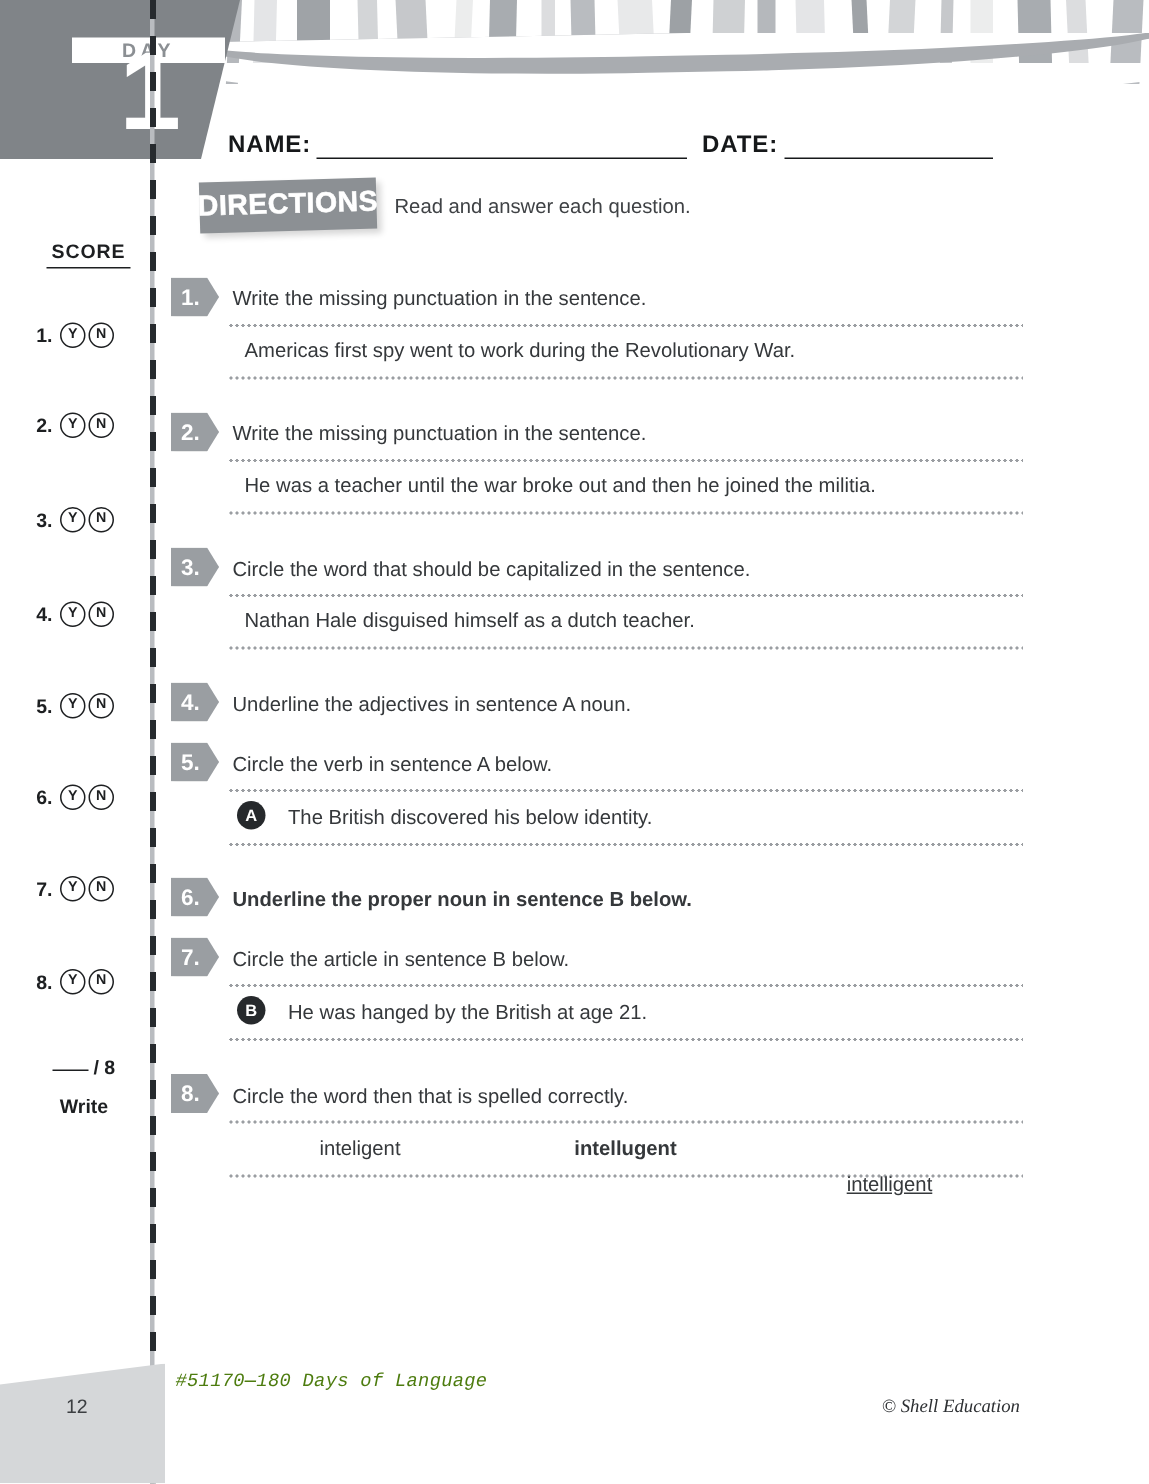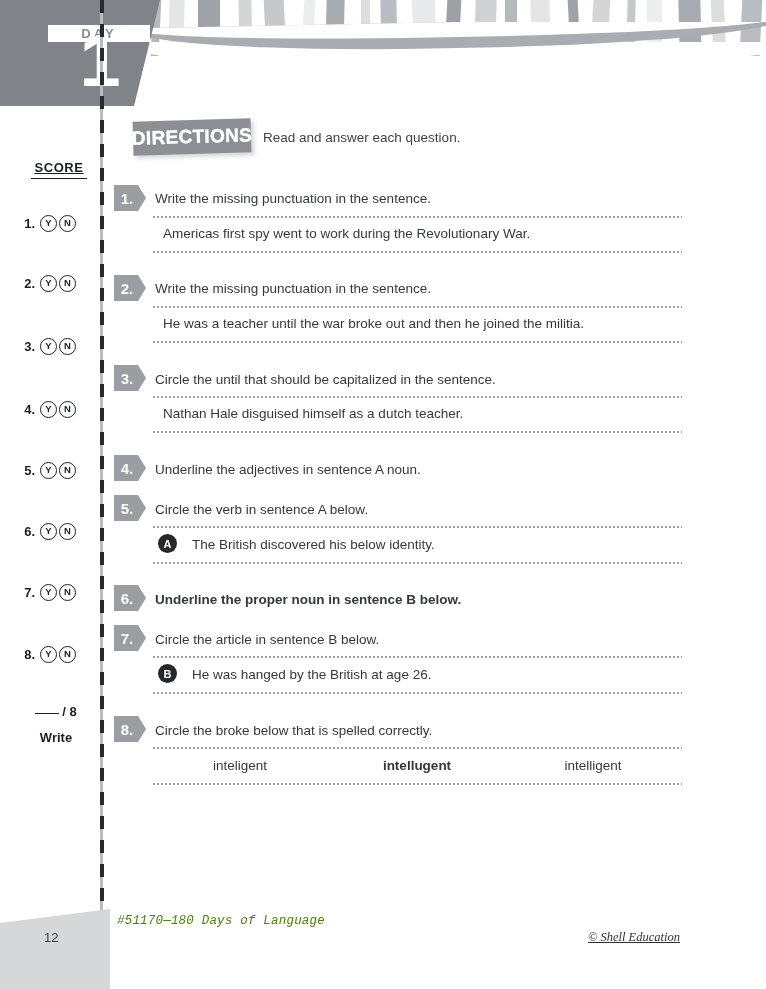--- a/index.html
+++ b/index.html
@@ -67,21 +67,21 @@
   }
   .divider-dash{
     position:absolute;left:100px;top:0;width:4px;height:989px;
     background:repeating-linear-gradient(to bottom,#262a2e 0 13px,transparent 13px 24px);
   }
 
   
   .score-title{
     position:absolute;left:31px;top:160px;width:56px;
     text-align:center;font-weight:bold;font-size:13px;color:#1d1f21;
-    letter-spacing:.6px;padding-bottom:3px;border-bottom:1.6px solid #1d1f21;text-decoration:underline;
+    letter-spacing:.6px;padding-bottom:3px;border-bottom:1.6px solid #1d1f21;
   }
   .score-row{
     position:absolute;left:18px;width:76px;height:18px;
     display:flex;align-items:center;justify-content:flex-start;gap:2px;
     font-weight:bold;font-size:13px;color:#1d1f21;
   }
   .score-row .num{width:17px;text-align:right;margin-right:3px;}
   .yn{
     display:inline-flex;align-items:center;justify-content:center;
     width:15px;height:15px;border:1.3px solid #1d1f21;border-radius:50%;
@@ -175,21 +175,21 @@
     font-size:13px;color:#3c3f42;
   }
   .foot-left{
     position:absolute;left:117px;top:914px;
     font-family:Liberation Mono, monospace;
     font-style:italic;font-size:12.5px;color:#4d7c0f;letter-spacing:.2px;
   }
   .foot-right{
     position:absolute;right:86px;top:930px;
     font-family:"Liberation Serif","DejaVu Serif",serif;
-    font-style:italic;font-size:12.5px;color:#2c2f32;text-decoration:underline;
+    font-style:italic;font-size:12.5px;color:#2c2f32;
   }
 </style>
 </head>
 <body>
 
 <div class="page">
 
   <div class="banner" id="bannerHost">
       <div class="stripe" style="left: 4px; width: 8px; background: rgb(181, 184, 188); transform: skewX(-2.8deg);"></div>
       <div class="stripe" style="left: 21px; width: 15px; background: rgb(228, 229, 231); transform: skewX(-1.4deg);"></div>
@@ -275,20 +275,26 @@
         <span class="num">8.</span>
         <span class="yn">Y</span>
         <span class="yn">N</span>
       </div>
     </div>
   <div class="total-line">
     <span class="blank"></span><span>/ 8</span>
   </div>
   <div class="total-word">Write</div>
 
+  <div class="namedate">
+    <span class="nd-label">NAME:</span>
+    <span class="nd-rule" style="width:248px;margin-left:4px;"></span>
+    <span class="nd-label" style="margin-left:10px;">DATE:</span>
+    <span class="nd-rule" style="width:140px;margin-left:4px;"></span>
+  </div>
 
   <div class="dir-flag"></div>
   <div class="dir-flag-text">DIRECTIONS</div>
   <div class="dir-text">Read and answer each question.</div>
 
   <div id="qHost">
       <div class="qbadge" style="left: 114px; top: 185px;">
         <span>1.</span>
       </div>
       <div class="qtext" style="top: 191px;">Write the missing punctuation in the sentence.</div>
@@ -298,21 +304,21 @@
       <div class="qbadge" style="left: 114px; top: 275px;">
         <span>2.</span>
       </div>
       <div class="qtext" style="top: 281px;">Write the missing punctuation in the sentence.</div>
       <div class="dotline" style="top: 306px;"></div>
       <div class="dotline" style="top: 341px;"></div>
       <div class="sentence" style="top: 316px;">He was a teacher until the war broke out and then he joined the militia.</div>
       <div class="qbadge" style="left: 114px; top: 365px;">
         <span>3.</span>
       </div>
-      <div class="qtext" style="top: 372px;">Circle the until that should be capitalized in the sentence.</div>
+      <div class="qtext" style="top: 372px;">Circle the word that should be capitalized in the sentence.</div>
       <div class="dotline" style="top: 396px;"></div>
       <div class="dotline" style="top: 431px;"></div>
       <div class="sentence" style="top: 406px;">Nathan Hale disguised himself as a dutch teacher.</div>
       <div class="qbadge" style="left: 114px; top: 455px;">
         <span>4.</span>
       </div>
       <div class="qtext" style="top: 462px;">Underline the adjectives in sentence A noun.</div>
       <div class="qbadge" style="left: 114px; top: 495px;">
         <span>5.</span>
       </div>
@@ -325,30 +331,30 @@
         <span>6.</span>
       </div>
       <div class="qtext" style="top: 592px; font-weight: bold;">Underline the proper noun in sentence B below.</div>
       <div class="qbadge" style="left: 114px; top: 625px;">
         <span>7.</span>
       </div>
       <div class="qtext" style="top: 632px;">Circle the article in sentence B below.</div>
       <div class="dotline" style="top: 656px;"></div>
       <div class="dotline" style="top: 692px;"></div>
       <div class="abmark" style="left: 158px; top: 664px;">B</div>
-      <div class="sentence" style="top: 667px; left: 192px;">He was hanged by the British at age 26.</div>
+      <div class="sentence" style="top: 667px; left: 192px;">He was hanged by the British at age 21.</div>
       <div class="qbadge" style="left: 114px; top: 716px;">
         <span>8.</span>
       </div>
-      <div class="qtext" style="top: 723px;">Circle the broke below that is spelled correctly.</div>
+      <div class="qtext" style="top: 723px;">Circle the word then that is spelled correctly.</div>
       <div class="dotline" style="top: 747px;"></div>
       <div class="dotline" style="top: 783px;"></div>
       <div class="choice" style="left: 185px; width: 110px; top: 758px;">inteligent</div>
       <div class="choice" style="left: 358px; width: 118px; top: 758px; font-weight: bold;">intellugent</div>
-      <div class="choice" style="left: 535px; width: 116px; top: 758px;">intelligent</div>
+      <div class="choice" style="left: 535px; width: 116px; top: 782px; text-decoration: underline;">intelligent</div>
     </div>
 
   <div class="corner"></div>
   <div class="pagenum">12</div>
   <div class="foot-left">#51170—180 Days of Language</div>
   <div class="foot-right">© Shell Education</div>
 
 </div>
 
 </body></html>

